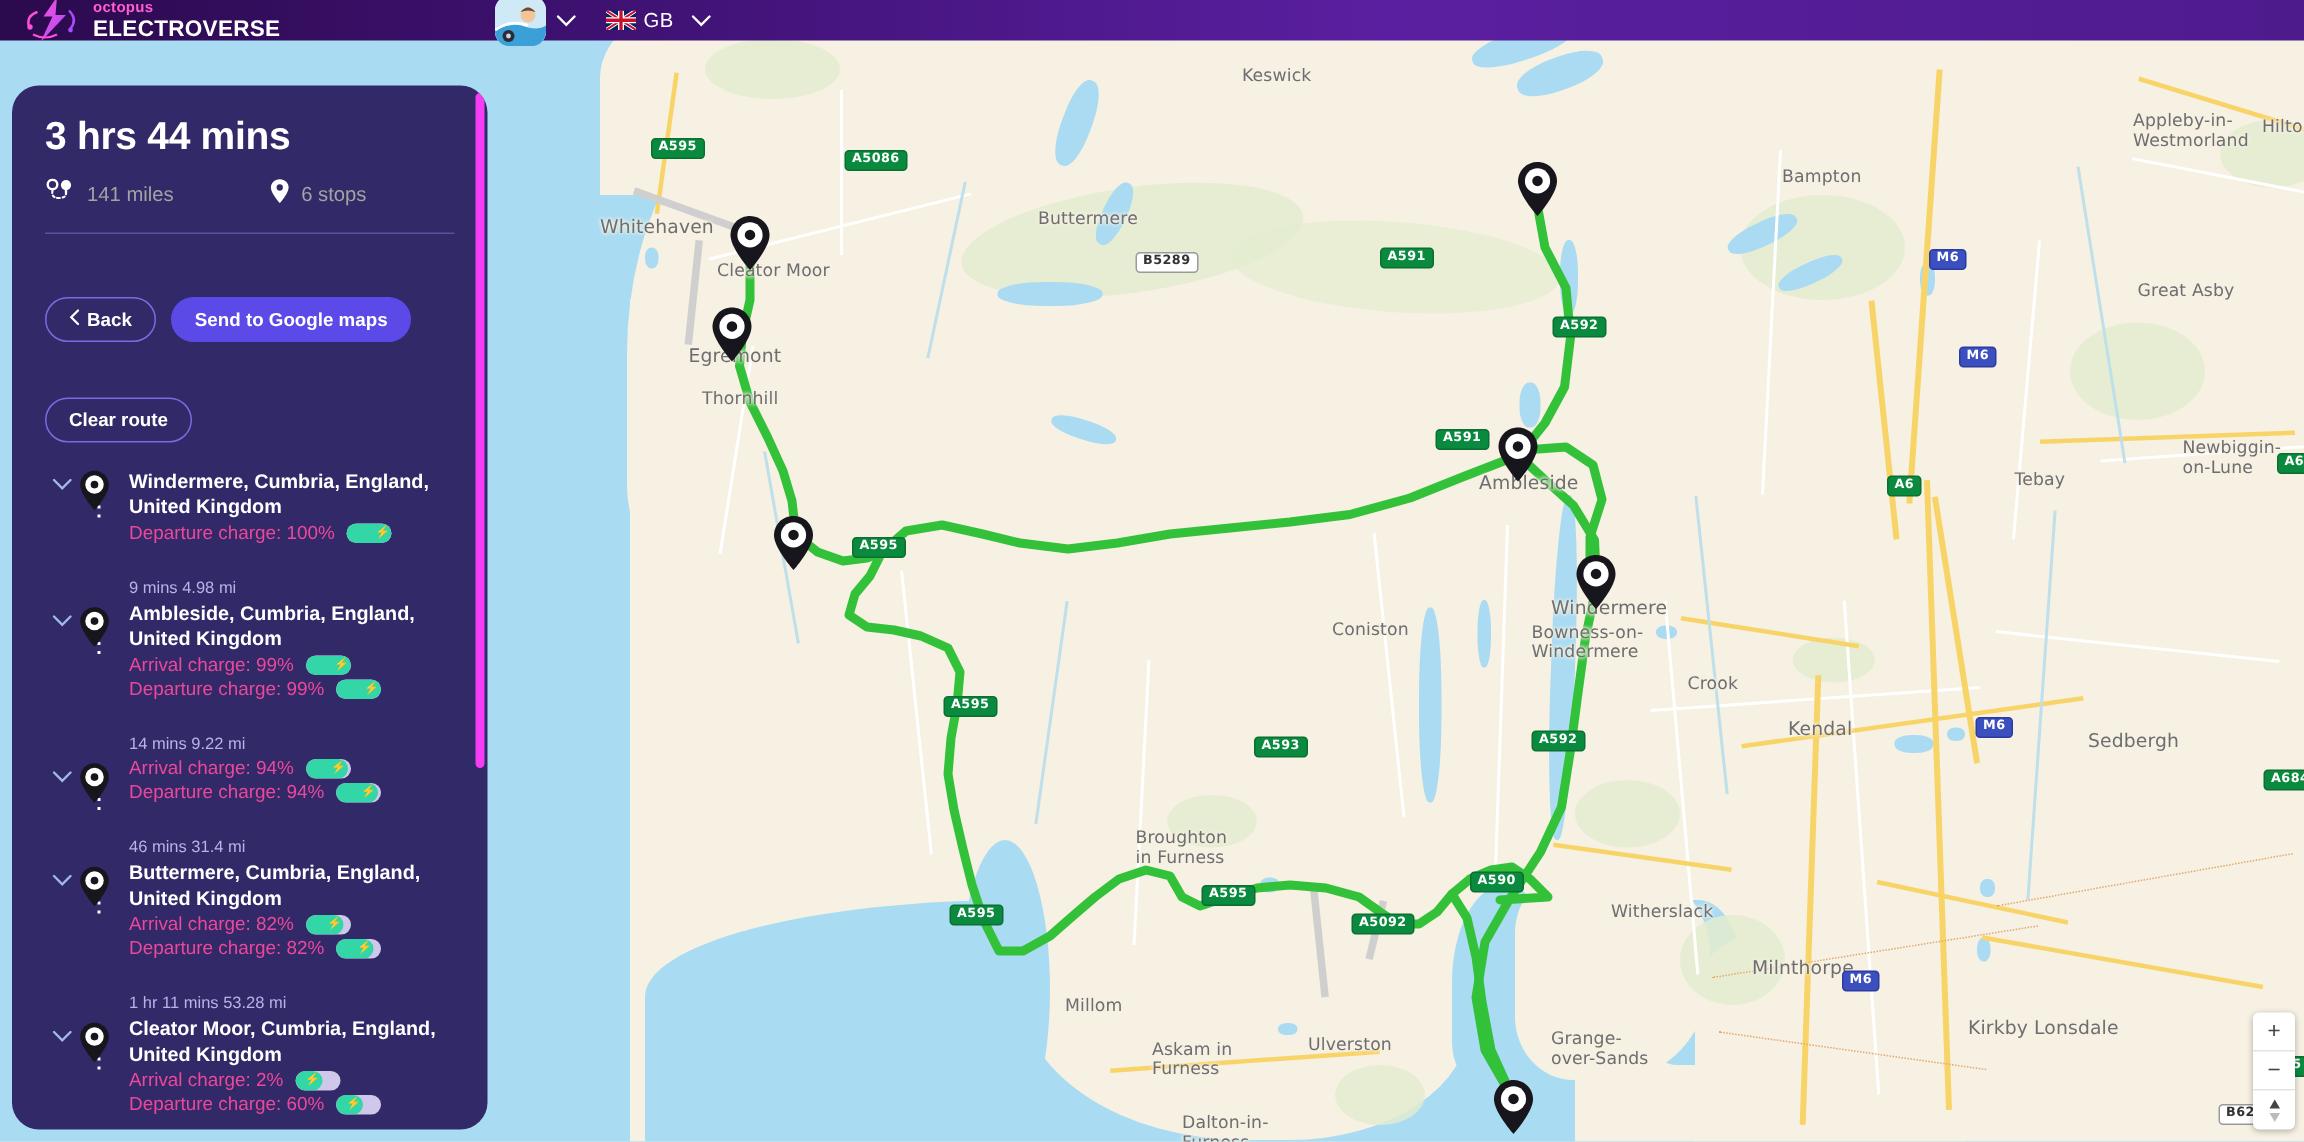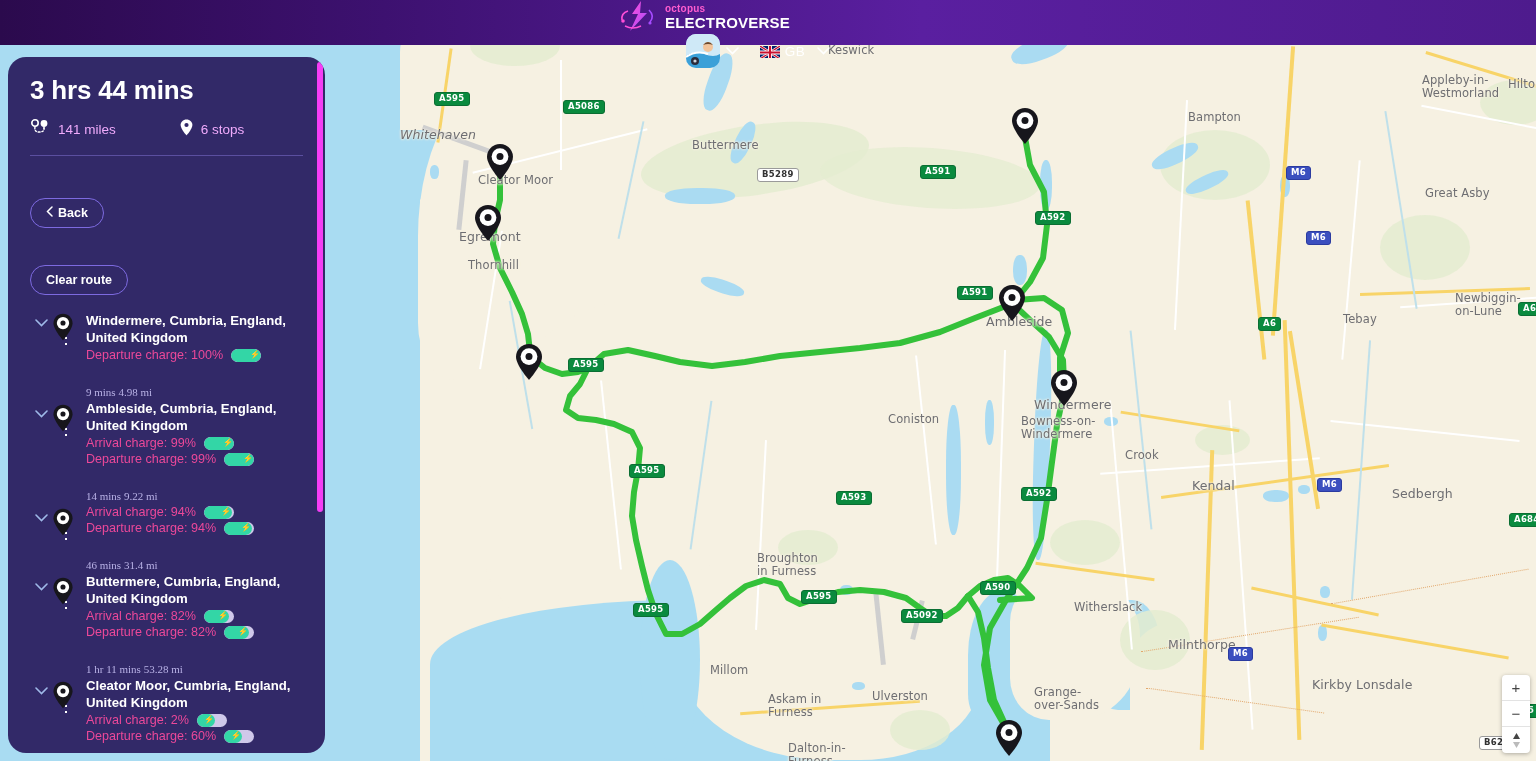--- a/index.html
+++ b/index.html
@@ -45,23 +45,23 @@
   .shield.b { background: #fff; color: #333; border: 1px solid #9a9a9a; }
 
   
   #routeSvg { position: absolute; left: 0; top: 0; width: 1536px; height: 761px; }
 
   .pin { position: absolute; width: 30px; height: 38px; }
   .pin svg { width: 30px; height: 38px; display: block; }
 
   
   #header {
-    position: absolute; left: 0; top: 0; width: 1536px; height: 45px;
+    position: absolute; left: 0; top: 0; width: 1536px; height: 27px;
     background: linear-gradient(90deg,#2b0a4d 0%,#3d1170 25%,#5a1fa0 60%,#4e1b8d 100%);
-    display: flex; align-items: center; z-index: 40; flex-direction: column;
+    display: flex; align-items: center; z-index: 40;
   }
   .logo-wrap { display: flex; align-items: center; gap: 8px; padding-left: 16px; width: 330px; }
   .logo-mark { width: 38px; height: 34px; position: relative; flex: 0 0 auto; }
   .logo-text { line-height: 1; }
   .logo-top { font-size: 10px; color: #ff5dd0; font-weight: 700; letter-spacing: .2px; display:block; }
   .logo-bottom { font-size: 15px; color: #fff; font-weight: 700; letter-spacing: .2px; display:block; margin-top:1px;}
 
   #nav { display: flex; align-items: center; gap: 0px; flex: 1 1 auto; }
   .nav-item {
     color: #fff; font-size: 14.5px; letter-spacing: 1.1px;
@@ -87,21 +87,21 @@
     position: absolute; left: 8px; top: 57px; width: 317px; height: 696px;
     background: #322968; border-radius: 18px; z-index: 30;
     overflow: hidden;
   }
   #panel-scroll {
     position: absolute; inset: 0; overflow: hidden;
   }
   .panel-pad { padding: 18px 22px 0 22px; }
   .dur { color: #fff; font-size: 26px; font-weight: 700; letter-spacing: -.2px; }
   .stats { display: flex; align-items: center; margin-top: 13px; gap: 0; }
-  .stat { display: flex; align-items: center; gap: 8px; color: #f0abfc; font-size: 13.5px; }
+  .stat { display: flex; align-items: center; gap: 8px; color: #a3a3a3; font-size: 13.5px; }
   .stat.second { margin-left: 64px; }
   hr.sep { border: none; border-top: 1px solid #5b4fa0; margin: 16px 0 0 0; }
 
   .btn-row { display: flex; align-items: center; gap: 10px; margin-top: 15px; flex-wrap: wrap; }
   .btn {
     border-radius: 999px; font-size: 12.5px; font-weight: 700; cursor: pointer;
     display: inline-flex; align-items: center; gap: 5px; white-space: nowrap;
     font-family: "Liberation Sans", sans-serif;
     margin-top: 27px;
   }
@@ -111,21 +111,21 @@
   
   #stops { margin-top: 18px; position: relative; }
   .stop { position: relative; display: flex; align-items: flex-start; padding-left: 0; }
   .stop-chev {
     width: 22px; flex: 0 0 22px; padding-top: 6px; cursor: pointer;
     display: flex; justify-content: center;
   }
   .stop-marker { width: 28px; flex: 0 0 28px; position: relative; }
   .stop-marker .mk { position: relative; z-index: 2; }
   .stop-body { flex: 1 1 auto; padding-left: 6px; padding-bottom: 24px; }
-  .leg { color: #b9b2e6; font-size: 11px; margin-bottom: 3px; font-family: Liberation Serif, serif;}
+  .leg { color: #b9b2e6; font-size: 11px; margin-bottom: 3px; font-family: Liberation Sans, sans-serif;}
   .place { color: #fff; font-size: 13.2px; font-weight: 700; line-height: 16.5px; }
   .charge-row { display: flex; align-items: center; gap: 8px; margin-top: 2px; }
   .charge-label { color: #ec4899; font-size: 12.6px; }
   .batt {
     width: 30px; height: 13px; border-radius: 7px; background: #cfc8ea;
     position: relative; overflow: hidden; flex: 0 0 auto;
   }
   .batt .fill { position: absolute; left: 0; top: 0; bottom: 0; background: #33d6a6; border-radius: 7px; }
   .batt .bolt {
     position: absolute; top: 50%; transform: translate(-50%,-50%);
@@ -277,21 +277,21 @@
 
         <path d="M500,172 L500,200 L495,222 L493,244 L500,268 L512,292 L522,314 L528,334 L530,352"></path>
 
         <path d="M500,172 L500,155"></path>
 
         <path d="M530,356 L545,368 L562,374 L578,372 L590,368"></path>
       </g>
     </svg>
 
     <div id="map-labels">
-        <div class="maplabel big" style="left: 400px; top: 128px; font-style: italic;">Whitehaven</div>
+        <div class="maplabel big" style="left: 400px; top: 144px;">Whitehaven</div>
         <div class="maplabel" style="left: 478px; top: 174px;">Cleator Moor</div>
         <div class="maplabel big" style="left: 459px; top: 230px;">Egremont</div>
         <div class="maplabel" style="left: 468px; top: 259px;">Thornhill</div>
         <div class="maplabel" style="left: 692px; top: 139px;">Buttermere</div>
         <div class="maplabel" style="left: 828px; top: 44px;">Keswick</div>
         <div class="maplabel" style="left: 1188px; top: 111px;">Bampton</div>
         <div class="maplabel" style="left: 1422px; top: 74px;">Appleby-in-
 Westmorland</div>
         <div class="maplabel" style="left: 1508px; top: 78px;">Hilton</div>
         <div class="maplabel" style="left: 1425px; top: 187px;">Great Asby</div>
@@ -505,20 +505,23 @@
 
         <div class="btn-row">
           <button class="btn ghost">
             <span>
               <svg width="7" height="11" viewBox="0 0 7 11">
                   <path d="M6 1 L1.5 5.5 L6 10" stroke="#fff" stroke-width="1.5" fill="none" stroke-linecap="round"></path>
                 </svg>
             </span>
             <span>Back</span>
           </button>
+          <button class="btn solid">
+            <span>Send to Google maps</span>
+          </button>
         </div>
         <div class="btn-row" style="margin-top:10px;">
           <button class="btn ghost">
             <span>Clear route</span>
           </button>
         </div>
 
         <div id="stops">
             <div class="stop">
               <div class="stop-chev">

